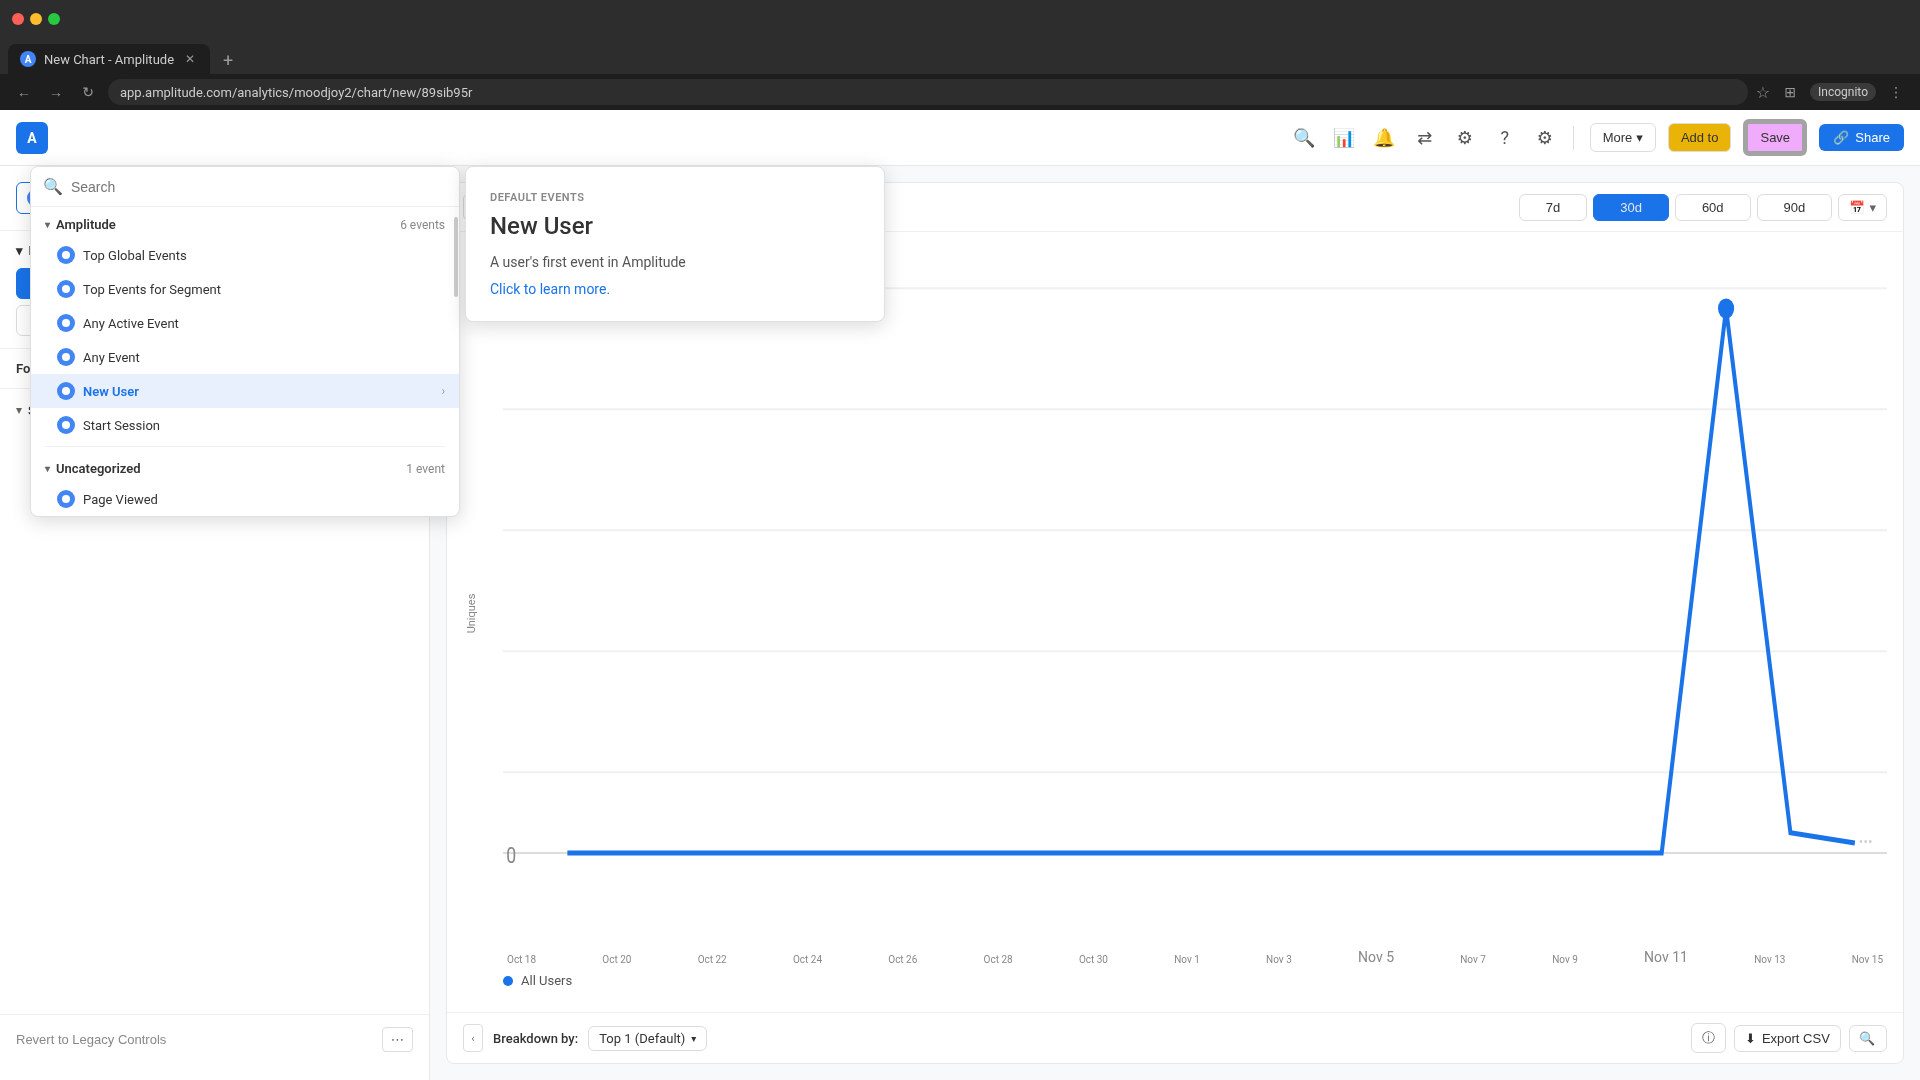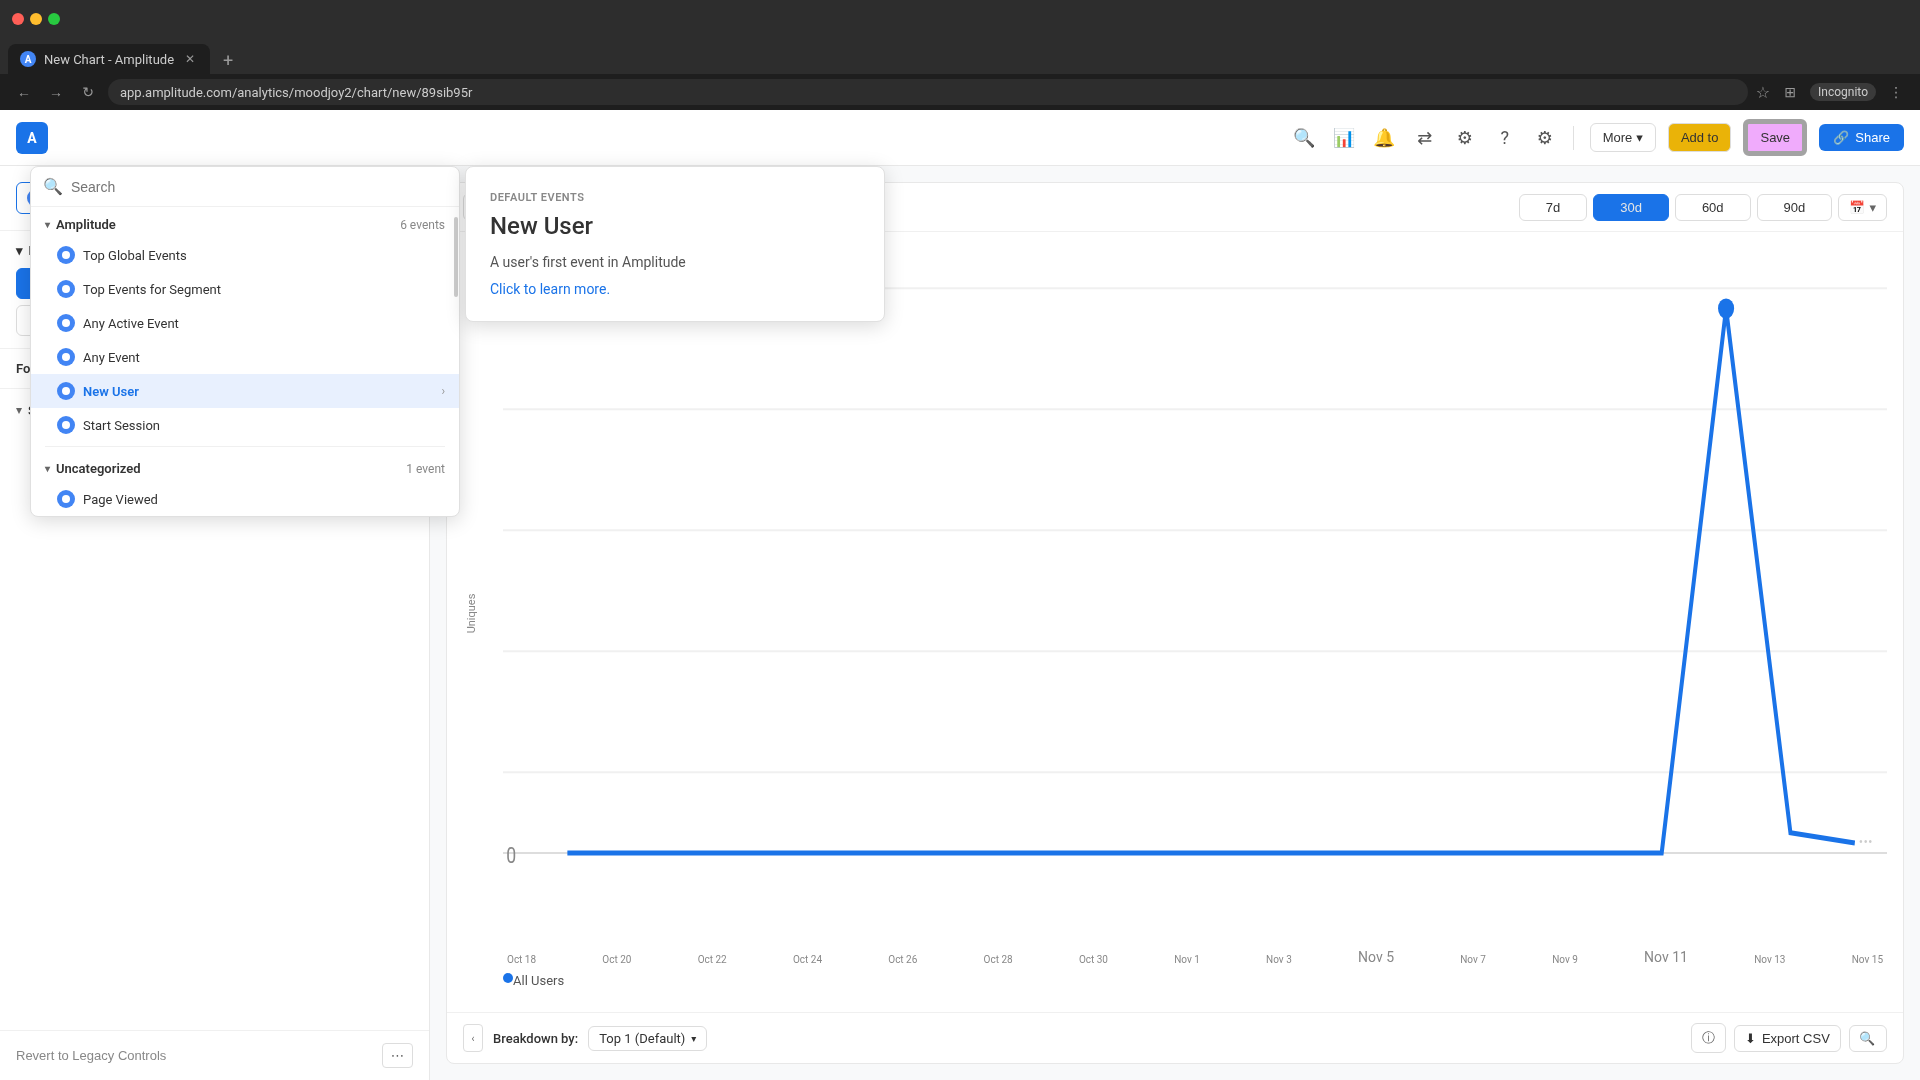--- a/index.html
+++ b/index.html
@@ -210,21 +210,21 @@
         <span>Users</span>
         <span style="font-size:9px;">▾</span>
       </div>
       <div class="info-icon">i</div>
       <div class="dropdown-pill">
         <span>Saved</span>
         <span style="font-size:9px;">▾</span>
       </div>
     </div>
 
-    <div style="position:absolute;bottom:0;left:0;right:0;padding:12px 16px;border-top:1px solid #f0f0f0;display:flex;align-items:center;justify-content:space-between;background:#fff;">
+    <div style="position:absolute;bottom:16px;left:0;right:0;padding:12px 16px;border-top:1px solid #f0f0f0;display:flex;align-items:center;justify-content:space-between;background:#fff;">
       <button class="btn-revert" style="background:none;border:none;color:#888;font-size:13px;cursor:pointer;">Revert to Legacy Controls</button>
       <button class="btn-dots" style="background:none;border:1px solid #ddd;border-radius:4px;padding:4px 8px;cursor:pointer;color:#666;">⋯</button>
     </div>
   </div>
 
   <div style="position:absolute;top:56px;left:30px;width:430px;background:#fff;border:1px solid #e0e0e0;border-radius:8px;box-shadow:0 4px 20px rgba(0,0,0,0.15);z-index:100;">
 
     <div class="dropdown-search">
       <span class="search-icon-sm">🔍</span>
       <input type="text" style="border: none; outline: none; font-size: 14px; color: rgb(51, 51, 51); width: 100%; background: transparent;" placeholder="Search">
@@ -388,21 +388,21 @@
               <span style="font-size:14px;color:#888;">Nov 5</span>
               <span style="font-size:10px;color:#888;">Nov 7</span>
               <span style="font-size:10px;color:#888;">Nov 9</span>
               <span style="font-size:14px;color:#888;">Nov 11</span>
               <span style="font-size:10px;color:#888;">Nov 13</span>
               <span style="font-size:10px;color:#888;">Nov 15</span>
             </div>
           </div>
         </div>
 
-        <div style="padding:8px 40px;display:flex;align-items:flex-start;">
+        <div style="padding:8px 40px;display:flex;align-items:center;gap:8px;">
           <div class="legend-dot"></div>
           <span class="legend-label">All Users</span>
         </div>
       </div>
 
       <div style="padding:10px 16px;border-top:1px solid #f0f0f0;display:flex;align-items:center;gap:10px;">
 
         <div style="border:1px solid #ddd;border-radius:4px;width:20px;height:28px;display:flex;align-items:center;justify-content:center;cursor:pointer;color:#666;font-size:10px;">‹</div>
         <span style="font-size:13px;font-weight:500;color:#333;">Breakdown by:</span>
         <div class="breakdown-select">

